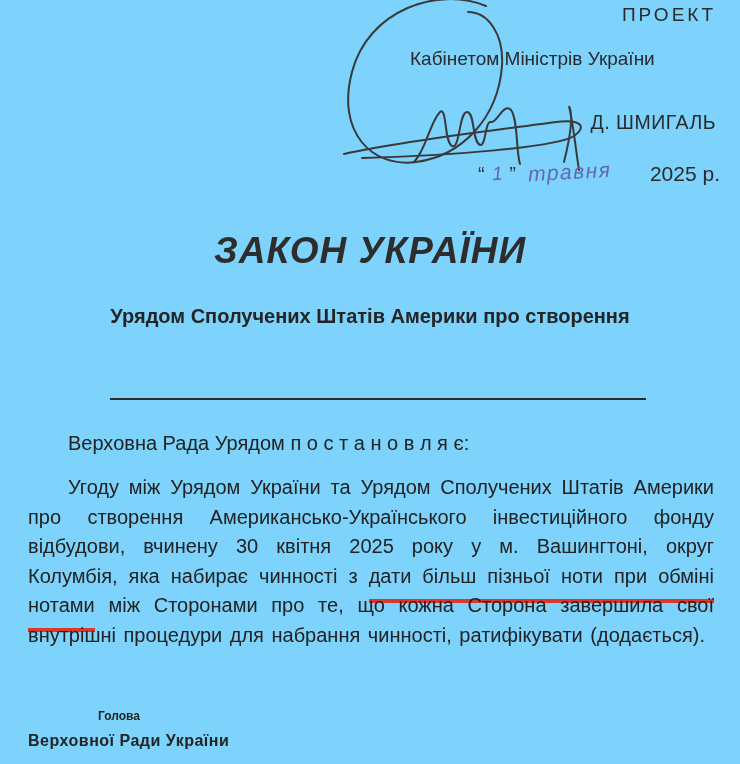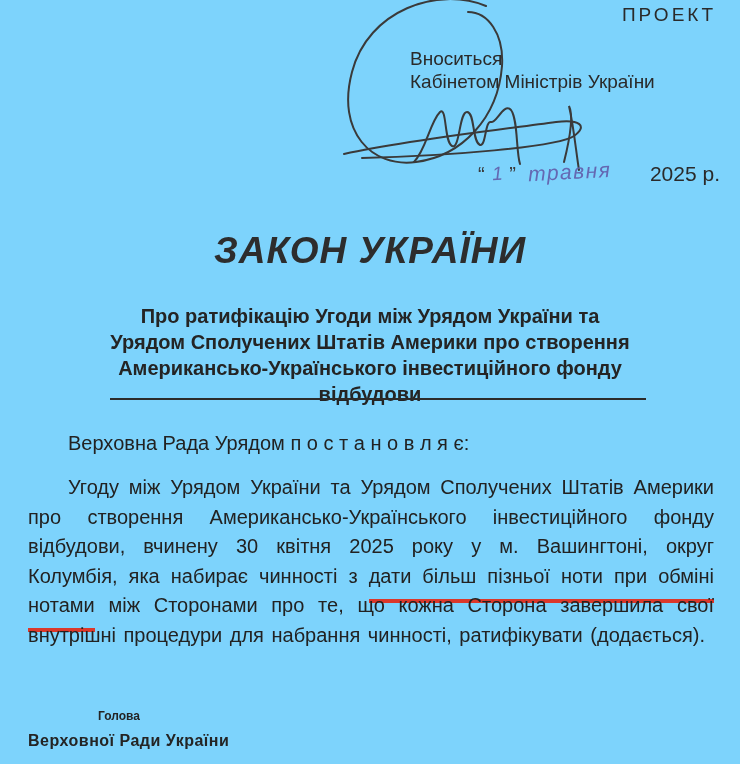--- a/index.html
+++ b/index.html
@@ -86,39 +86,37 @@
   <div class="draft">ПРОЕКТ</div>
 
   <svg class="signature-svg" width="272" height="182" viewBox="0 0 272 182" fill="none">
     <path d="M 158 10 C 110 -10, 40 14, 24 76 C 8 136, 44 172, 88 166 C 134 160, 170 122, 174 70 C 176 38, 160 16, 140 16" stroke="#3a3a3a" stroke-width="2" stroke-linecap="round" fill="none"></path>
     <path d="M 86 166 C 98 154, 102 126, 112 116 C 119 110, 116 146, 124 150 C 132 154, 131 116, 139 116 C 147 116, 144 146, 152 149 C 158 151, 157 124, 163 126 C 168 128, 176 106, 183 114 C 190 123, 188 156, 192 168" stroke="#3a3a3a" stroke-width="2" stroke-linecap="round" fill="none"></path>
     <path d="M 16 158 C 80 144, 170 134, 228 126 C 252 123, 260 130, 246 140 C 230 151, 120 160, 34 162" stroke="#3a3a3a" stroke-width="2" stroke-linecap="round" fill="none"></path>
     <path d="M 236 166 C 242 142, 246 120, 241 110 C 246 132, 248 156, 251 174" stroke="#3a3a3a" stroke-width="2" stroke-linecap="round" fill="none"></path>
   </svg>
 
   <div class="submitted">
-    <div>Вноситься</div>
     <div>Кабінетом Міністрів України</div>
   </div>
 
+  <div class="signer">Д. ШМИГАЛЬ</div>
 
   <div class="dateline">
     <span class="q">“</span>
     <span class="hand-day">1</span>
     <span class="q">”</span>
     <span class="hand-month">травня</span>
     <span class="year">2025 р.</span>
   </div>
 
   <h1 class="title">ЗАКОН УКРАЇНИ</h1>
 
   <div class="subtitle">
-    <div>Про ратифікацію Угоди між Урядом України та</div>
     <div>Урядом Сполучених Штатів Америки про створення</div>
-    <div>Американсько-Українського інвестиційного фонду відбудови</div>
   </div>
 
   <div class="rule"></div>
 
   <p class="decree"><span>Верховна Рада Урядом </span><span>п о с т а н о в л я є:</span></p>
 
   <p class="para"><span>Угоду між Урядом України та Урядом Сполучених Штатів Америки про створення Американсько-Українського інвестиційного фонду відбудови, вчинену 30 квітня 2025 року у м. Вашингтоні, округ Колумбія, яка набирає чинності з </span><span class="red-underline">дати більш пізньої ноти при обміні нотами</span><span> між Сторонами про те, що кожна Сторона завершила свої внутрішні процедури для набрання чинності, ратифікувати (додається).</span></p>
 
   <div class="footer-l1">Голова</div>
   <div class="footer-l2">Верховної Ради України</div>

